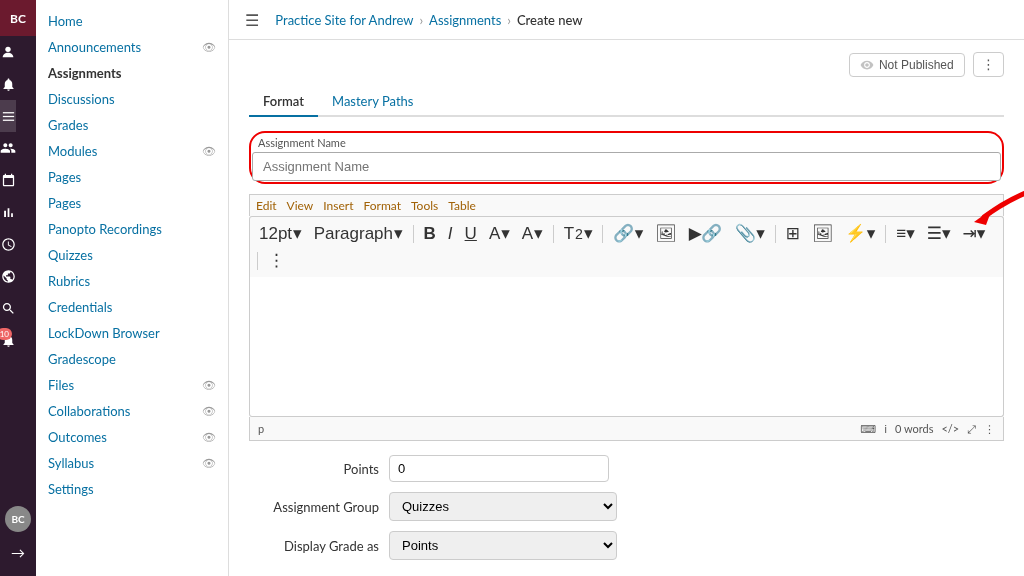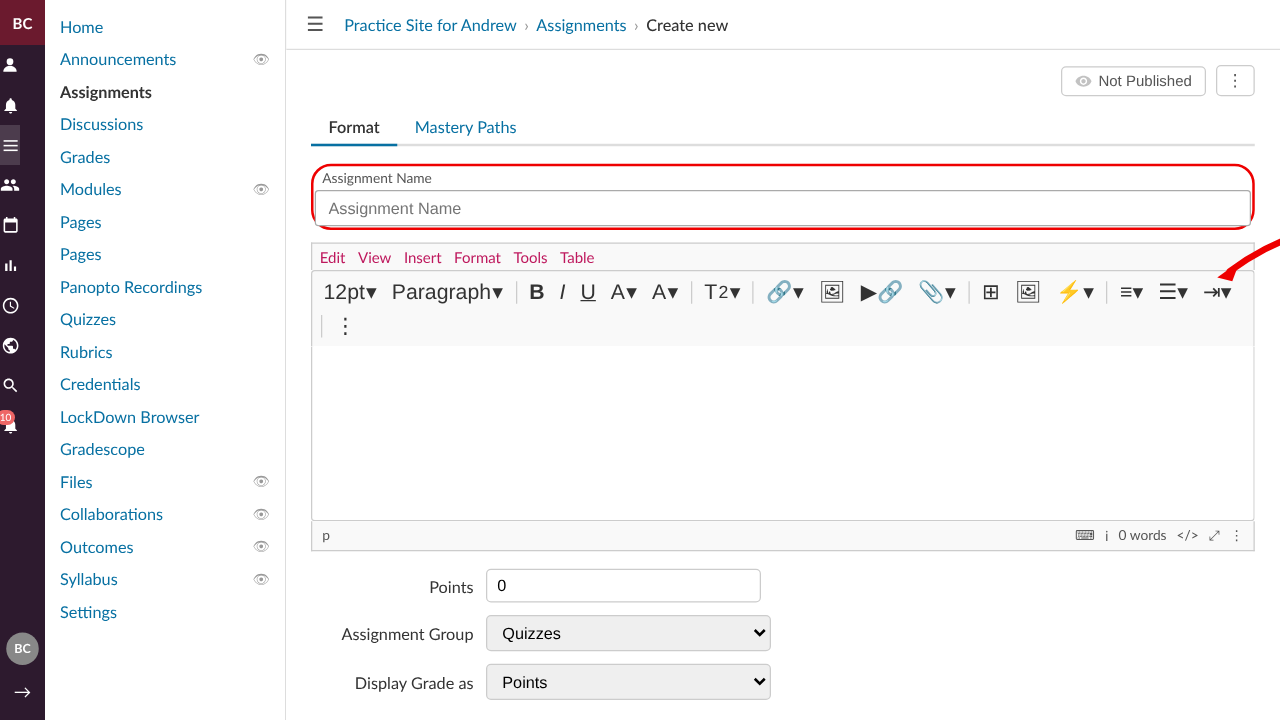--- a/index.html
+++ b/index.html
@@ -231,21 +231,21 @@
       gap: 10px;
       padding: 3px 6px;
       border-left: 1px solid #ccc;
       border-right: 1px solid #ccc;
       border-top: 1px solid #ccc;
       background: #f9f9f9;
       font-size: 12px;
     }
     .rte-menubar span {
       cursor: pointer;
-      color: #be185d;
+      color: #a16207;
     }
     .rte-btn {
       padding: 2px 5px;
       border: none;
       background: transparent;
       cursor: pointer;
       font-size: 17px;
       color: #333;
       border-radius: 2px;
       display: flex;

